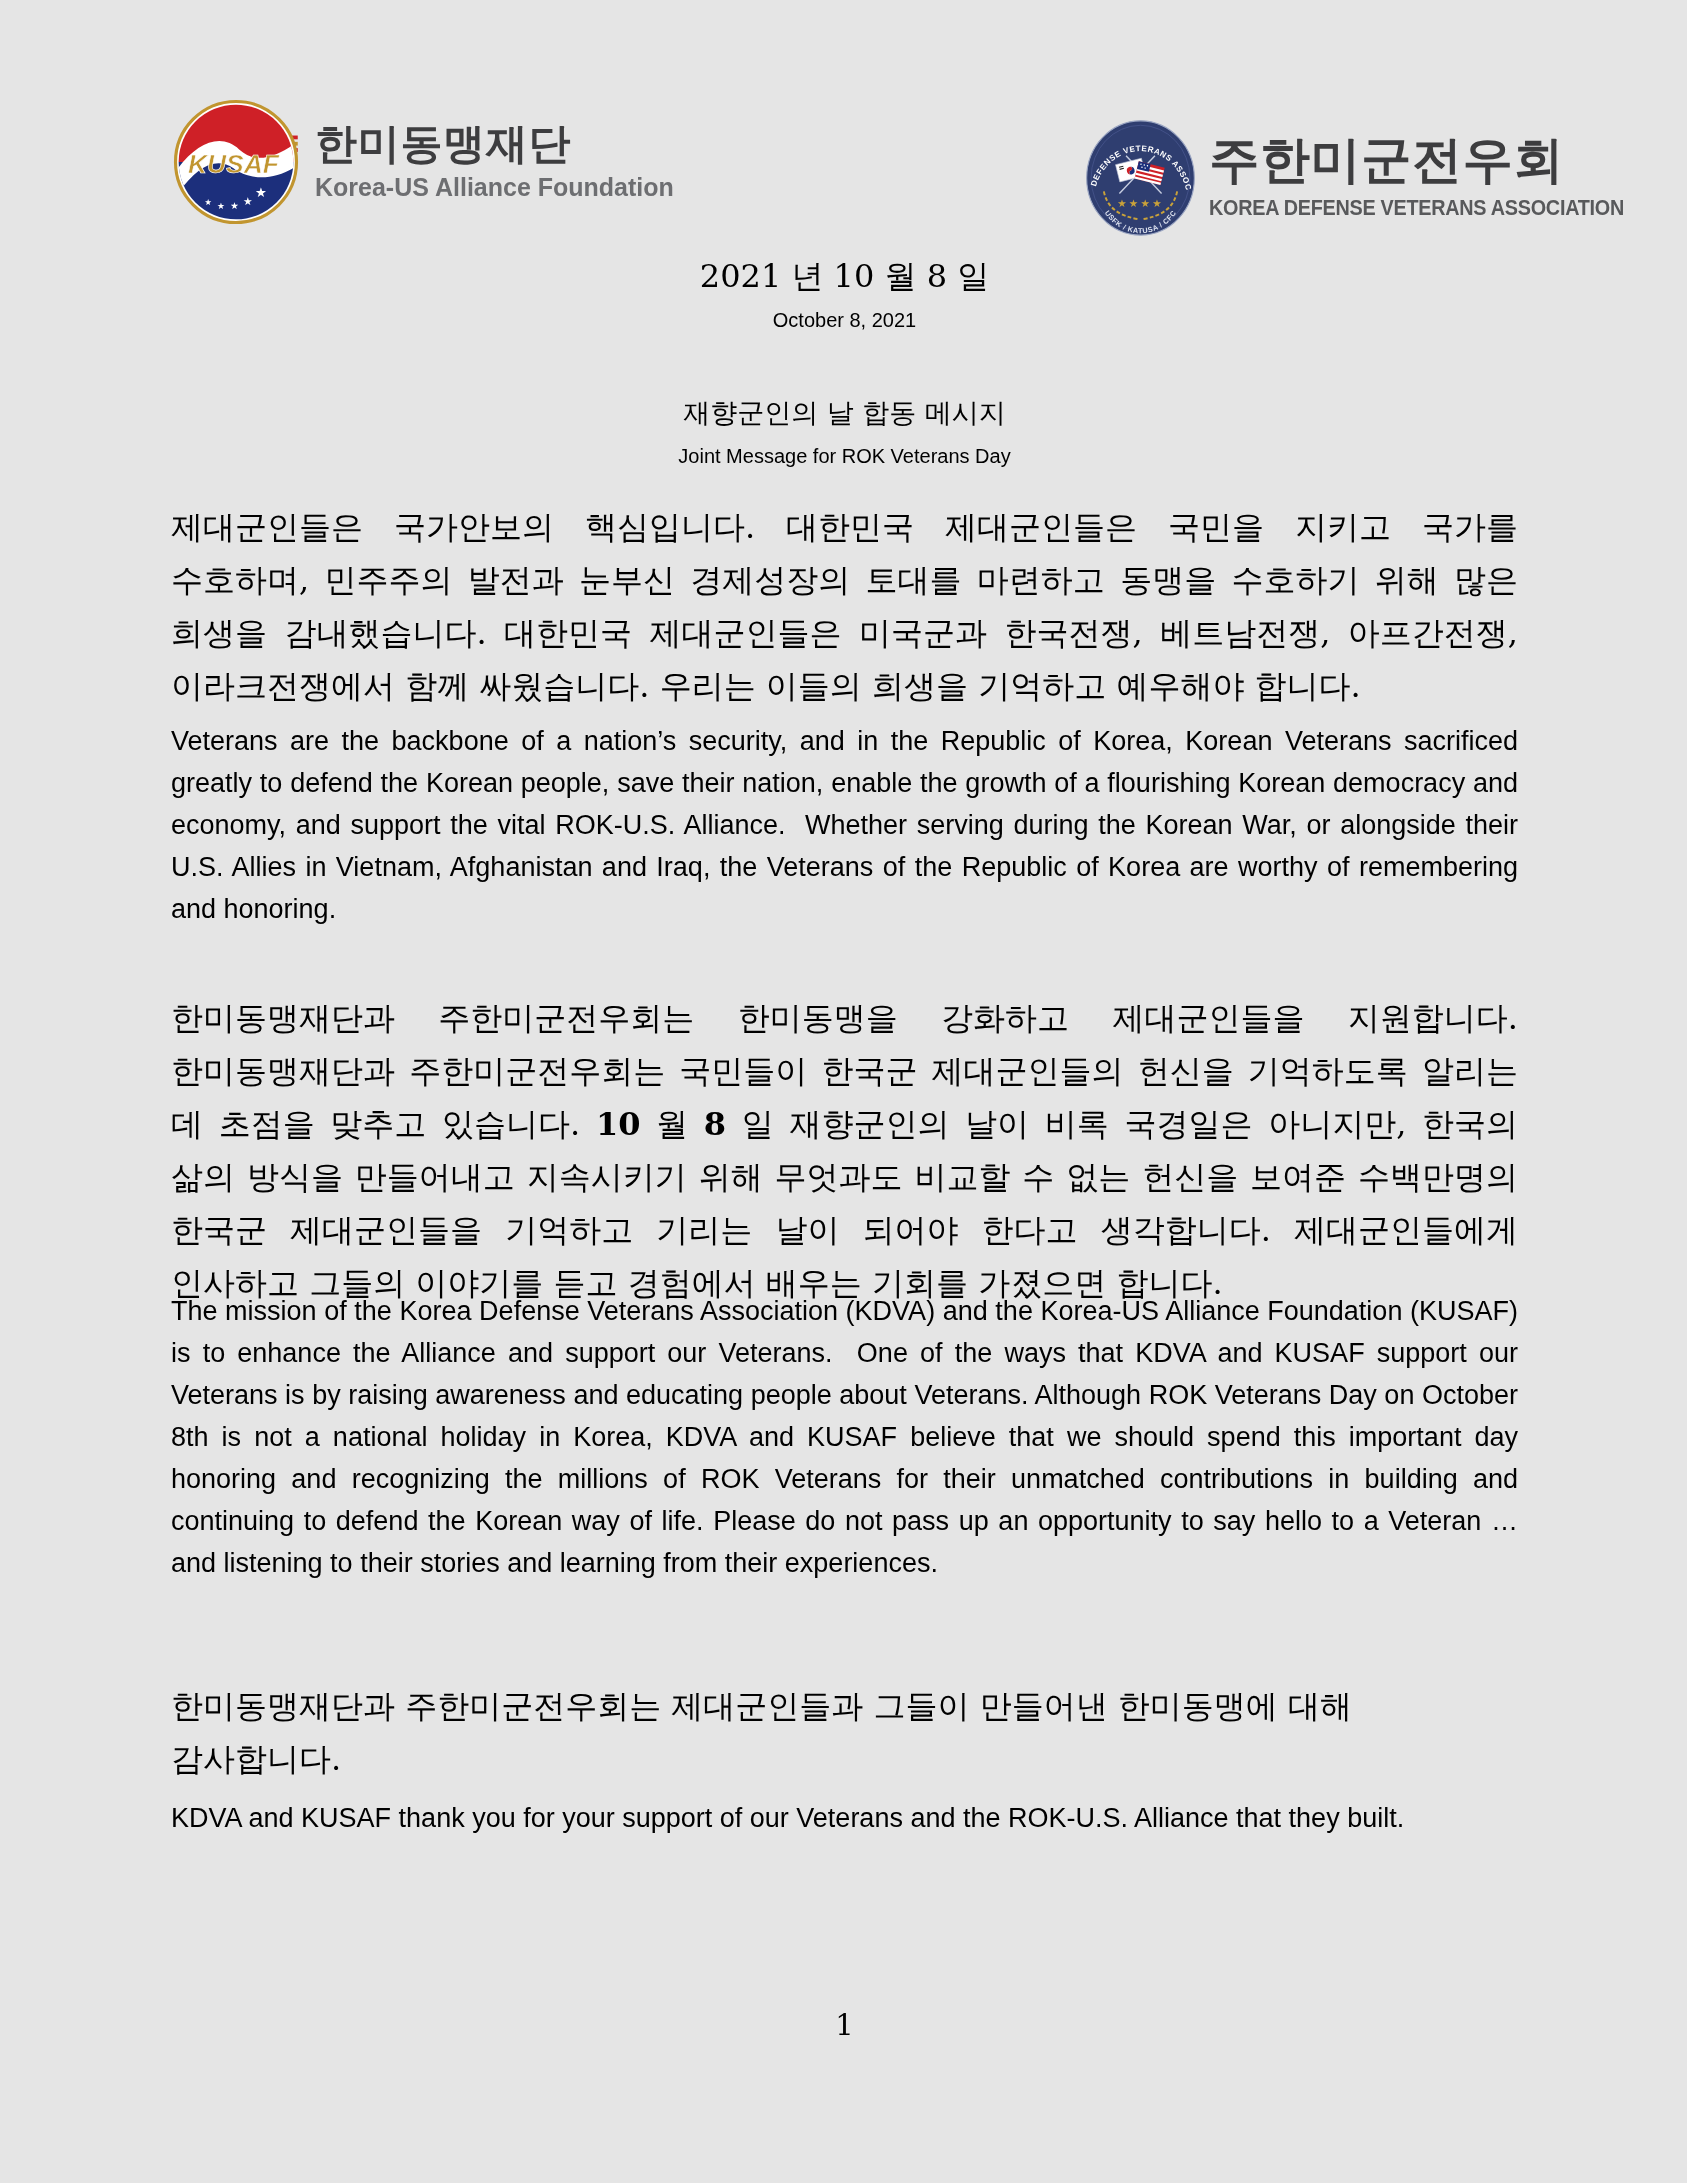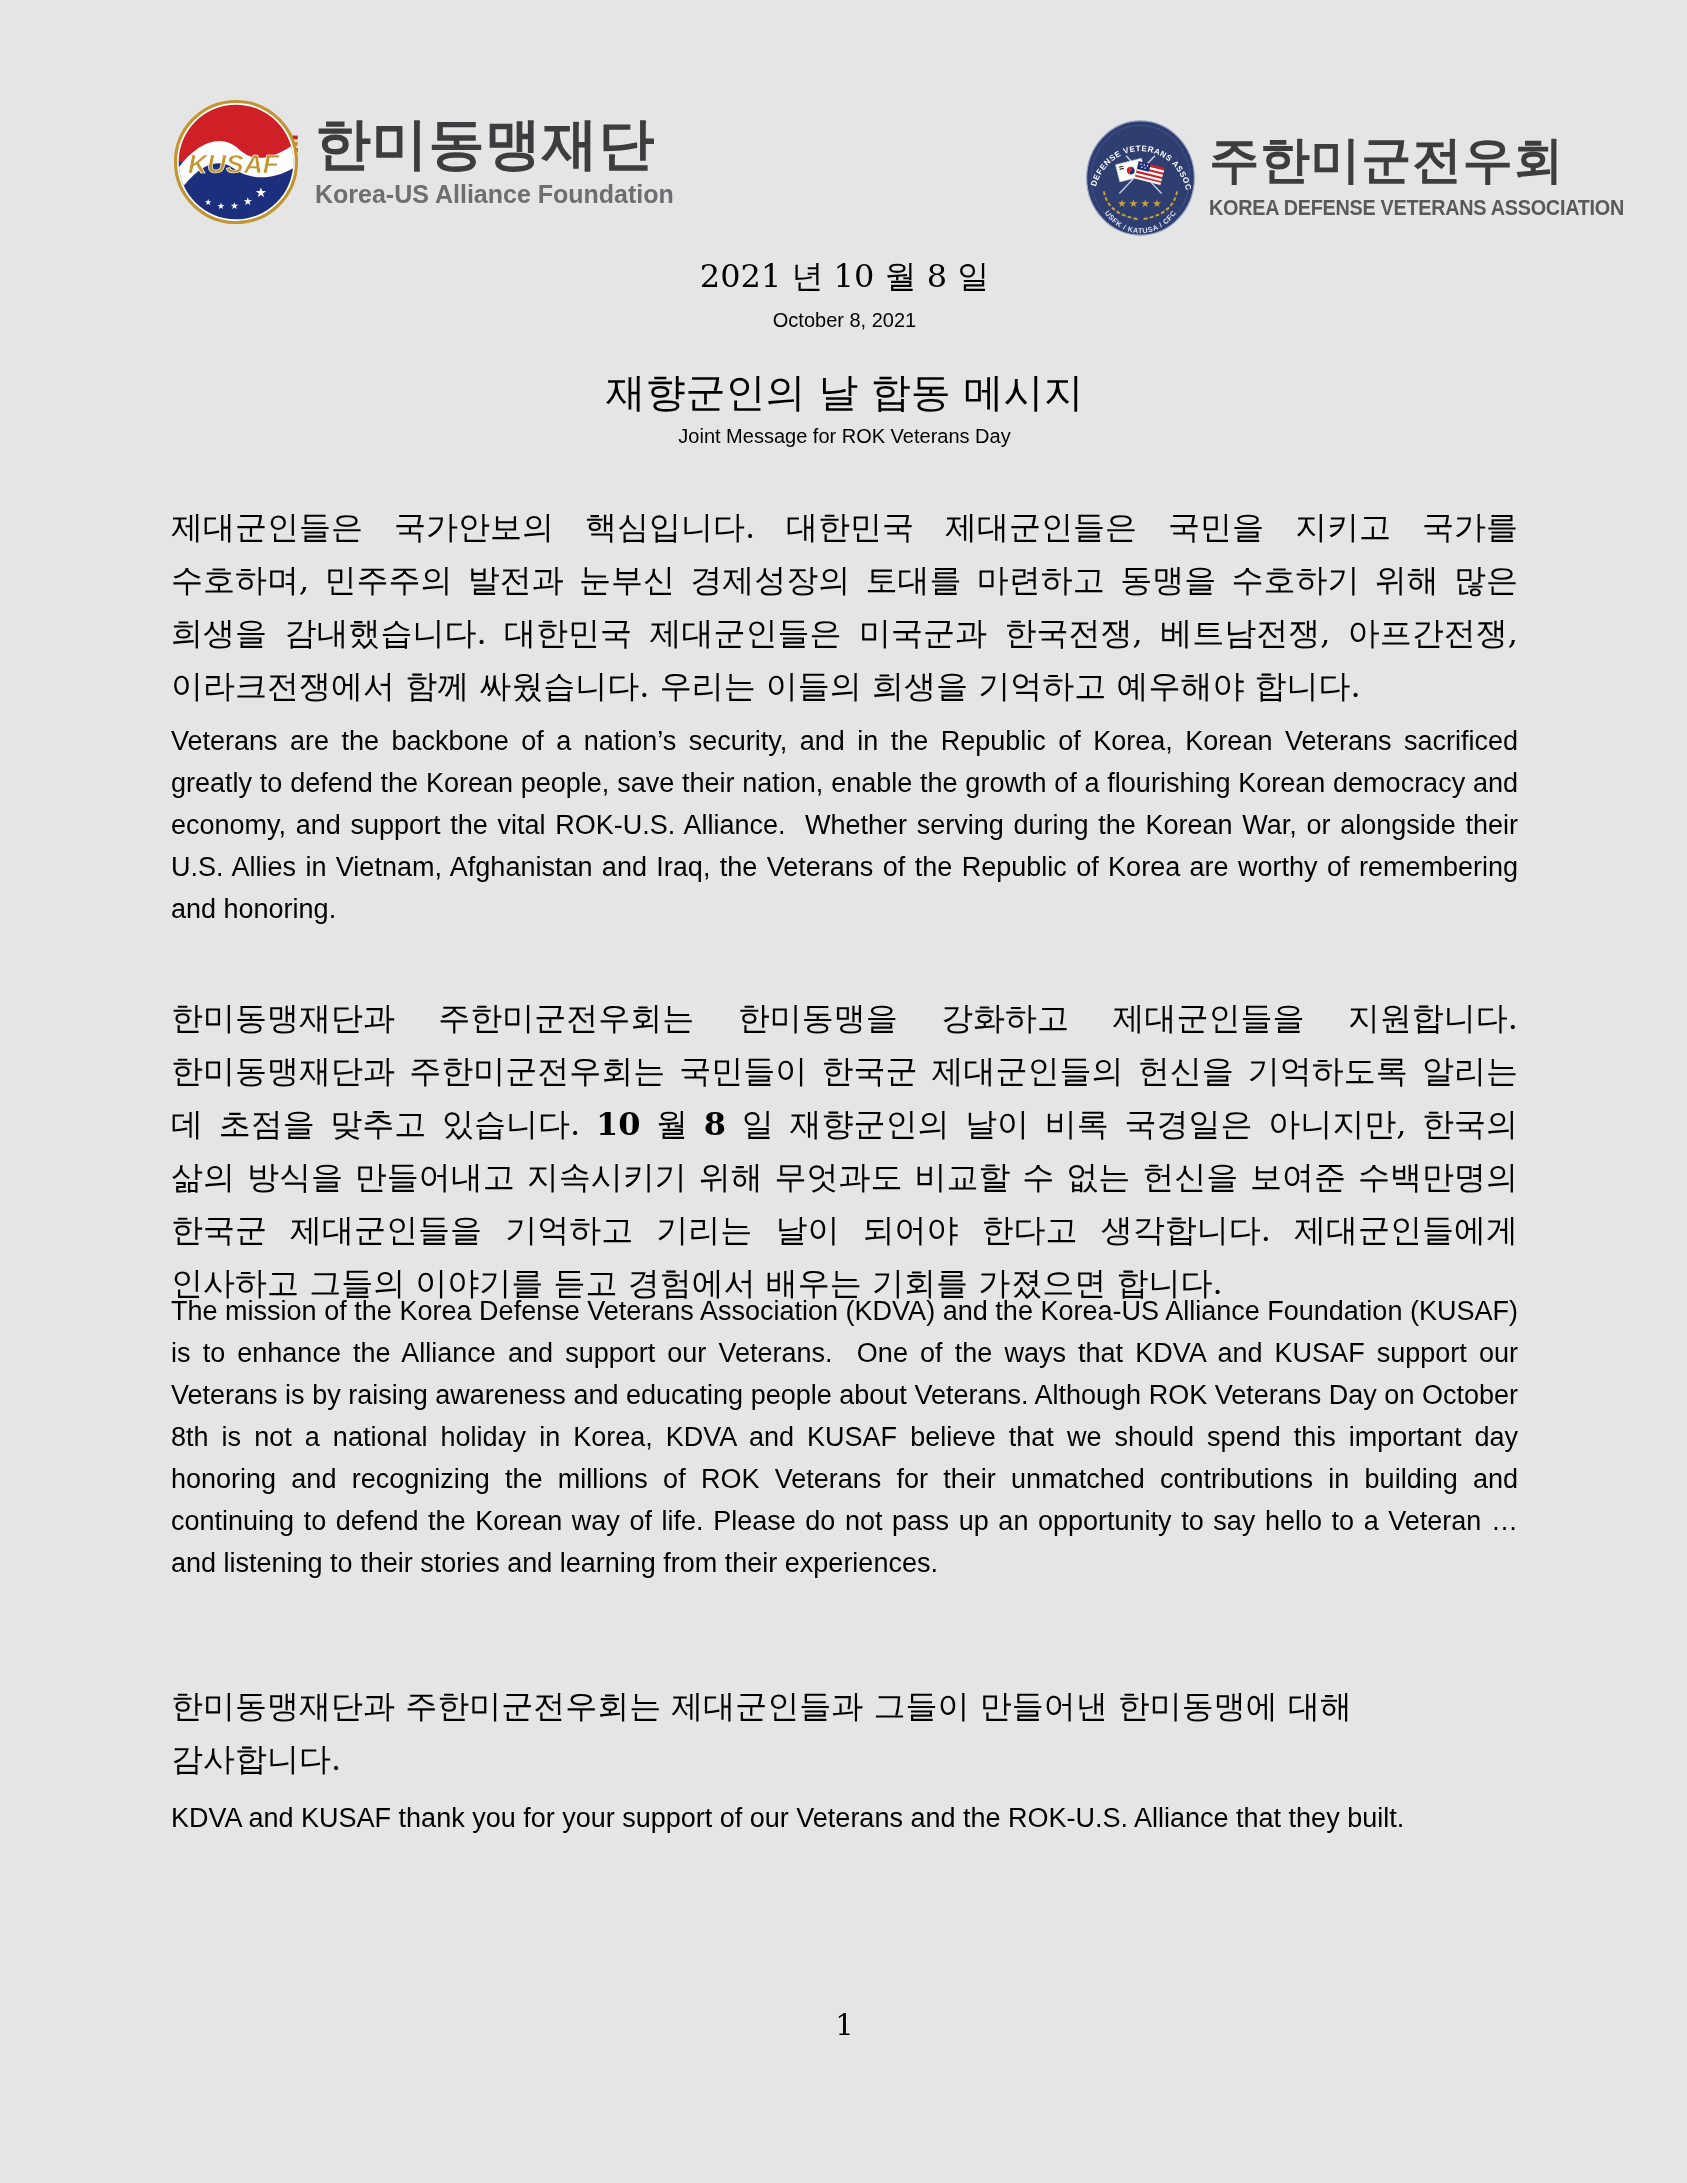--- a/index.html
+++ b/index.html
@@ -15,41 +15,41 @@
   }
   
   .logo-group { position:absolute; display:flex; align-items:center; }
   .kusaf-group { left:173px; top:99px; gap:16px; }
   .kdva-group  { left:1085px; top:119px; gap:13.2px; }
   .logo-textcol { display:flex; flex-direction:column; }
   .kr-name {
     font-family:"Liberation Sans","DejaVu Sans",sans-serif;
     font-weight:700; color:#3d3d3f; line-height:1; letter-spacing:0.7px;
   }
-  .kusaf-kr { font-size:56px; }
+  .kusaf-kr { font-size:42px; }
   .kdva-kr  { font-size:50px; }
   .kusaf-en {
     font-family:"Liberation Sans",sans-serif; font-weight:700;
     font-size:25px; color:#6d6e71; margin-top:8px; letter-spacing:0;
   }
   .kdva-en {
     font-family:"Liberation Sans",sans-serif; font-weight:700;
     font-size:22.5px; color:#58595b; margin-top:9.3px;
     transform:scaleX(0.88); transform-origin:left center; white-space:nowrap;
     letter-spacing:-0.3px;
   }
   
   .center-block { position:absolute; left:171px; width:1347px; text-align:center; }
   .date-block  { top:255px; }
   .title-block { top:372px; }
   .line-ko-serif {
     font-family:"DejaVu Serif","Liberation Serif",serif;
     font-size:32px; line-height:42px;
   }
-  .title-block .line-ko-serif { font-size:40px; line-height:41px; }
+  .title-block .line-ko-serif { font-size:27px; line-height:41px;margin-top:20px; }
   .line-en-sans {
     font-family:"Liberation Sans",sans-serif;
     font-size:20px; line-height:37px; margin-top:5.3px;
   }
   
   .para { position:absolute; left:171px; width:1347px; }
   .para.ko {
     font-family:"DejaVu Serif","Liberation Serif",serif;
     font-size:32px; line-height:53px; text-align:justify; word-break:keep-all;
   }

